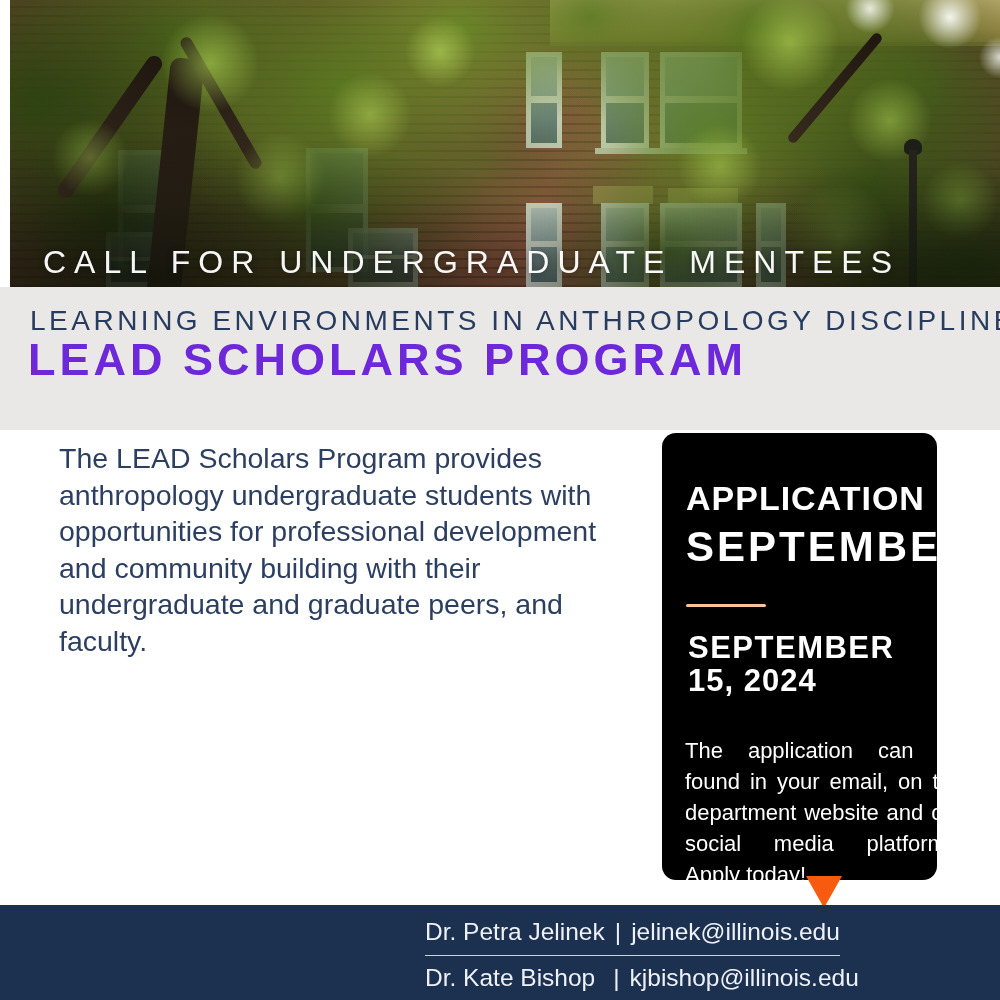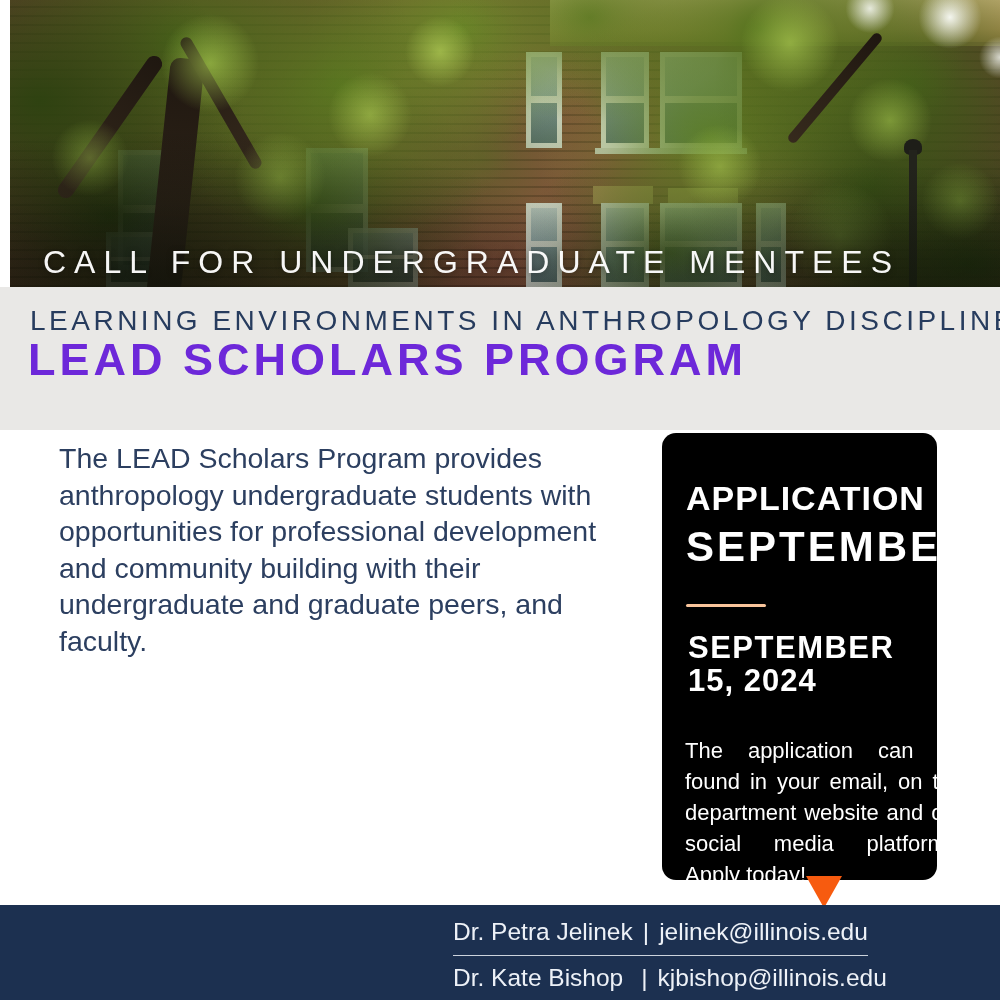--- a/index.html
+++ b/index.html
@@ -124,21 +124,21 @@
     border-left:18px solid transparent; border-right:18px solid transparent;
     border-top:32px solid #f75b0f;
   }
 
   
   .footer { position:absolute; left:0; top:905px; width:1000px; height:95px; background:#1c3050; }
   .contact-label {
     position:absolute; left:55px; top:24px; color:#ffffff;
     font-size:54px; font-weight:700; letter-spacing:13px; white-space:nowrap;
   }
-  .contacts { position:absolute; left:425px; top:13px; color:#edf1f7; font-size:24.5px;margin-left:28px; }
+  .contacts { position:absolute; left:425px; top:13px; color:#edf1f7; font-size:24.5px; }
   .contact-row { white-space:nowrap; }
   .contact-row.first { display:inline-block; padding-bottom:9px; border-bottom:1.5px solid rgba(235,240,246,.85); }
   .contact-row.second { margin-top:8px; }
   .sep { margin:0 10px; }
   .second .sep { margin-left:18px; }
 </style>
 </head>
 <body>
 
 <div class="flyer">

